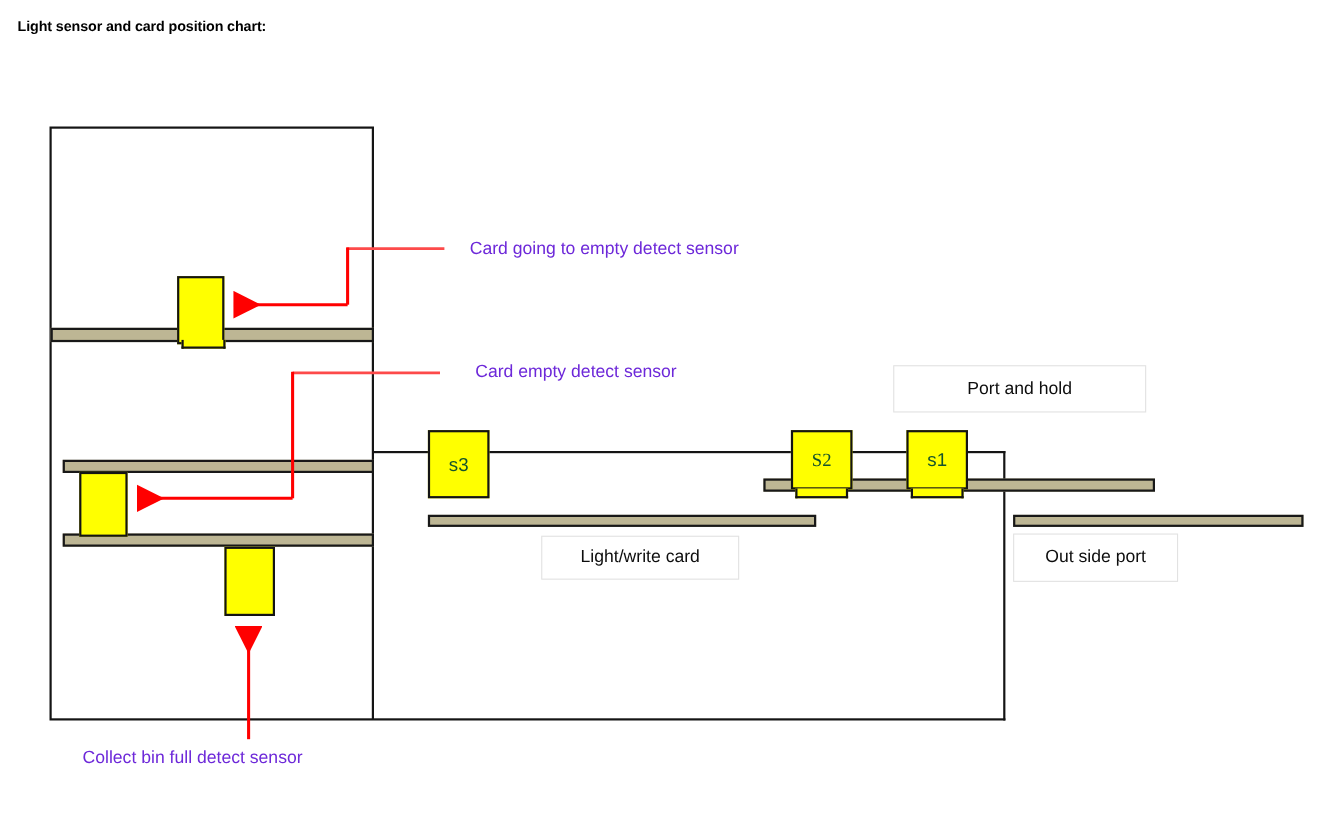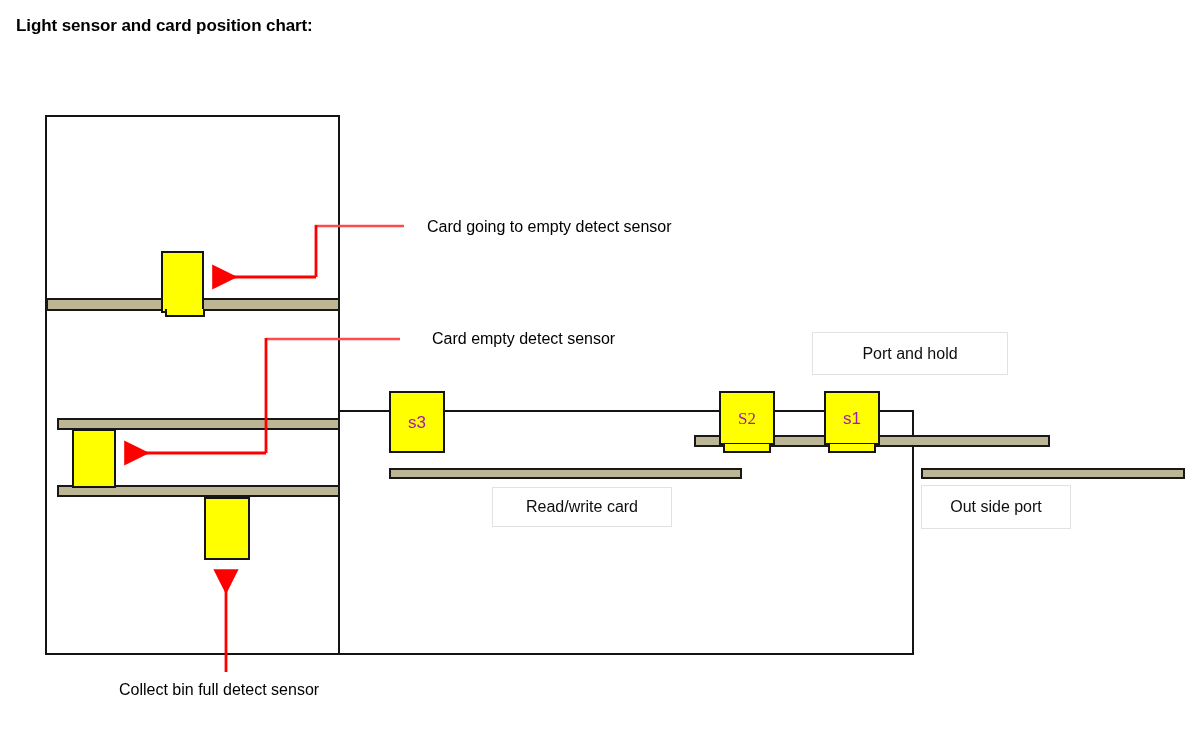--- a/index.html
+++ b/index.html
@@ -13,21 +13,21 @@
     position: relative;
     font-family: "Liberation Sans", sans-serif;
     color: #000000;
     overflow: hidden;
   }
 
   #page-title {
     position: absolute;
     left: 16px;
     top: 16px;
-    font-size: 17px;
+    font-size: 13px;
     font-weight: bold;
     letter-spacing: -0.1px;
     white-space: nowrap;
   }
 
   
   .outline-box {
     position: absolute;
     border: 2px solid #141414;
     background: transparent;
@@ -63,21 +63,21 @@
   .sensor {
     position: absolute;
     background: #ffff00;
     border: 2px solid #141414;
     box-sizing: border-box;
     display: flex;
     align-items: center;
     justify-content: center;
     font-size: 17px;
     line-height: 1;
-    color: #a21caf;
+    color: #14532d;
   }
   .sensor-shadow {
     position: absolute;
     background: #ffff00;
     border: 2px solid #141414;
     border-top: none;
     box-sizing: border-box;
   }
 
   
@@ -91,21 +91,21 @@
     justify-content: center;
     font-size: 16px;
     color: #0d0d0d;
     white-space: nowrap;
   }
 
   
   .annot-text {
     position: absolute;
     font-size: 16px;
-    color: #000000;
+    color: #6d28d9;
     white-space: nowrap;
   }
 
   
   #annotation-layer {
     position: absolute;
     left: 0;
     top: 0;
     width: 1200px;
     height: 747px;
@@ -156,37 +156,37 @@
 </div>
 <div class="sensor-shadow" style="left:723px; top:444px; width:48px; height:9px;"></div>
 
 <div class="sensor" style="left:824px; top:391px; width:56px; height:54px;align-items:center;">
   <span>s1</span>
 </div>
 <div class="sensor-shadow" style="left:828px; top:444px; width:48px; height:9px;"></div>
 
 <div class="sensor-shadow" style="left:165px; top:309px; width:40px; height:8px;"></div>
 
-<div class="caption-box" style="left:812px; top:332px; width:196px; height:43px;">
+<div class="caption-box" style="left:812px; top:332px; width:230px; height:43px;">
   <span>Port and hold</span>
 </div>
 
 <div class="caption-box" style="left:492px; top:487px; width:180px; height:40px;">
-  <span>Read/write card</span>
+  <span>Light/write card</span>
 </div>
 
 <div class="caption-box" style="left:921px; top:485px; width:150px; height:44px;text-align:right;">
   <span>Out side port</span>
 </div>
 
 <div class="annot-text" style="left:427px; top:218px;">Card going to empty detect sensor</div>
 
 <div class="annot-text" style="left:432px; top:330px;">Card empty detect sensor</div>
 
-<div class="annot-text" style="left:75px; top:681px;margin-left:44px;">Collect bin full detect sensor</div>
+<div class="annot-text" style="left:75px; top:681px;">Collect bin full detect sensor</div>
 
 <svg id="annotation-layer" viewBox="0 0 1200 747">
   <defs>
     <marker id="arrow-left" markerWidth="9" markerHeight="9" refX="8" refY="4.5" orient="auto" markerUnits="strokeWidth">
       <path d="M 9 0 L 0 4.5 L 9 9 z" fill="#ff0000"></path>
     </marker>
     <marker id="arrow-up" markerWidth="9" markerHeight="9" refX="8" refY="4.5" orient="auto" markerUnits="strokeWidth">
       <path d="M 9 0 L 0 4.5 L 9 9 z" fill="#ff0000"></path>
     </marker>
   </defs>

